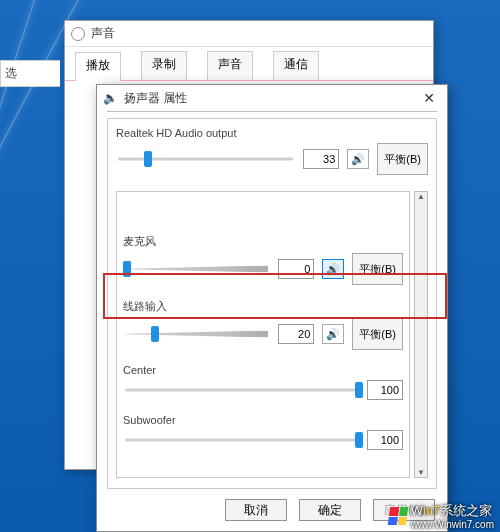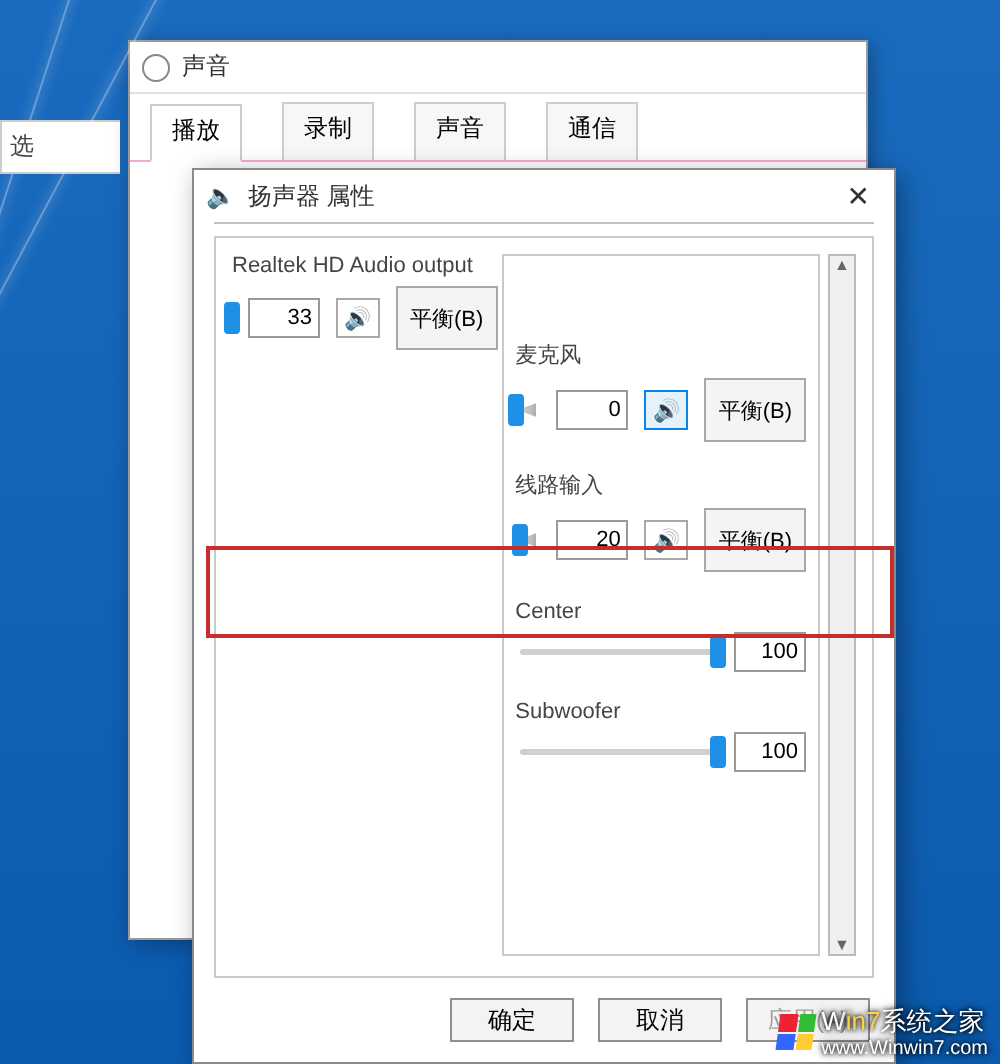--- a/index.html
+++ b/index.html
@@ -138,21 +138,21 @@
 <div class="win-front">
   <div class="front-title">
     <div class="left">
       <span>🔈</span>
       <span>扬声器 属性</span>
     </div>
     <span class="close-x">✕</span>
   </div>
   <div class="tabstrip-line"></div>
 
-  <div class="panel" style="display:flex;flex-direction:row;gap:2px;">
+  <div class="panel" style="display:flex;flex-direction:column;gap:2px;">
 
     <div class="group">
       <div class="group-label">Realtek HD Audio output</div>
       <div class="row">
         <div class="slider-wrap">
           <div class="track"></div>
             <div class="thumb" style="left:18%"></div>
         </div>
         <div class="valbox">33</div>
         <div class="spk-btn plain">🔊</div>
@@ -213,22 +213,22 @@
 
       </div>
       <div class="scroller">
         <span>▲</span>
         <span>▼</span>
       </div>
     </div>
   </div>
 
   <div class="btnbar">
+    <button>取消</button>
     <button>确定</button>
-    <button>取消</button>
     <button>应用(A)</button>
   </div>
 
   <div class="highlight-mic" style="left:6px; top:188px; width:344px; height:46px;"></div>
 </div>
 
 <div class="watermark">
   <div class="winflag">
       <div></div>
       <div></div>

